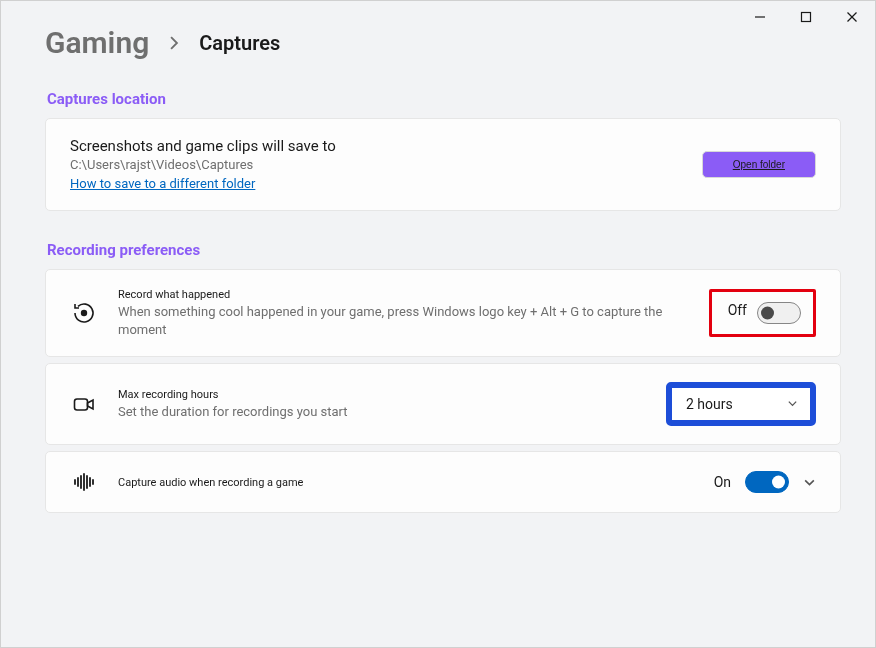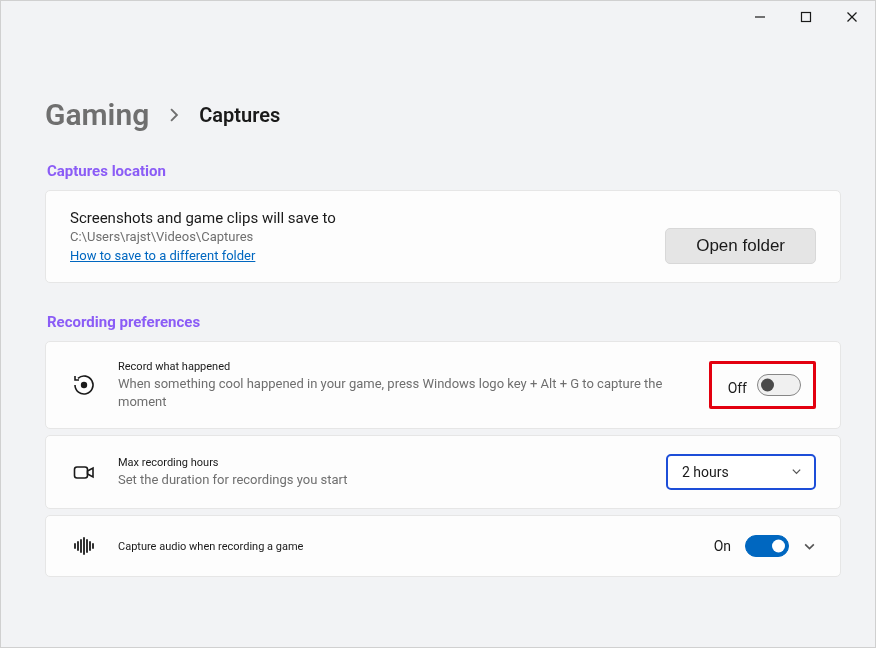--- a/index.html
+++ b/index.html
@@ -27,22 +27,21 @@
     width: 46px;
     height: 32px;
     display: flex;
     align-items: center;
     justify-content: center;
     color: #1a1a1a;
   }
   .window-controls svg { width: 12px; height: 12px; }
 
   .content {
-    padding: 56px 34px 0 44px;
-    margin-top: 40px;
+    padding: 24px 34px 0 44px;
   }
 
   
   .breadcrumb {
     display: flex;
     align-items: center;
     gap: 18px;
     margin-bottom: 30px;
   }
   .breadcrumb .parent {
@@ -107,33 +106,34 @@
     align-items: center;
     justify-content: center;
     color: #1a1a1a;
   }
   .row .texts { flex: 1; min-width: 0; }
   .row .title { font-size: 11px; color: #1a1a1a; }
   .row .sub { font-size: 13px; color: #6f6f6f; margin-top: 2px; line-height: 1.35; }
   .row .controls { flex: none; display: flex; align-items: center; gap: 14px; }
 
   .btn {
-    background: #e5e5e5;
+    background: #8b5cf6;
     border: 1px solid #d8d8d8;
     border-radius: 5px;
     padding: 7px 20px;
-    font-size: 17px;
+    font-size: 10px;
     color: #1a1a1a;
     cursor: pointer;
+    text-decoration: underline;
   }
   .btn.wide { padding: 7px 30px; }
 
   .select {
     background: #fff;
-    border: 2px solid #1d4ed8;
+    border: 6px solid #1d4ed8;
     border-radius: 5px;
     padding: 8px 40px 8px 14px;
     font-size: 14px;
     min-width: 150px;
     position: relative;
     display: flex;
     align-items: center;
   }
   .select .sel-chev {
     position: absolute;
@@ -168,28 +168,28 @@
   .toggle-label {
     font-size: 14px;
     color: #1a1a1a;
   }
 
   .highlight {
     border: 3px solid #e3000f;
     border-radius: 2px;
     padding: 10px 12px 10px 16px;
     display: flex;
-    align-items: flex-end;
+    align-items: flex-start;
     gap: 10px;
   }
 
   .exp-chev { color: #555; display:flex; align-items:center; }
   .exp-chev svg { width: 13px; height: 13px; }
 
-  .loc-row { display:flex; align-items:flex-end; justify-content:space-between; gap:20px; }
+  .loc-row { display:flex; align-items:center; justify-content:space-between; gap:20px; }
   .loc-left { flex:1; }
 
 </style>
 </head>
 <body>
 
 <div class="window-controls">
   <div class="ctl">
     <svg viewBox="0 0 12 12">
         <line x1="1" y1="6" x2="11" y2="6" stroke="currentColor" stroke-width="1.2"></line>

